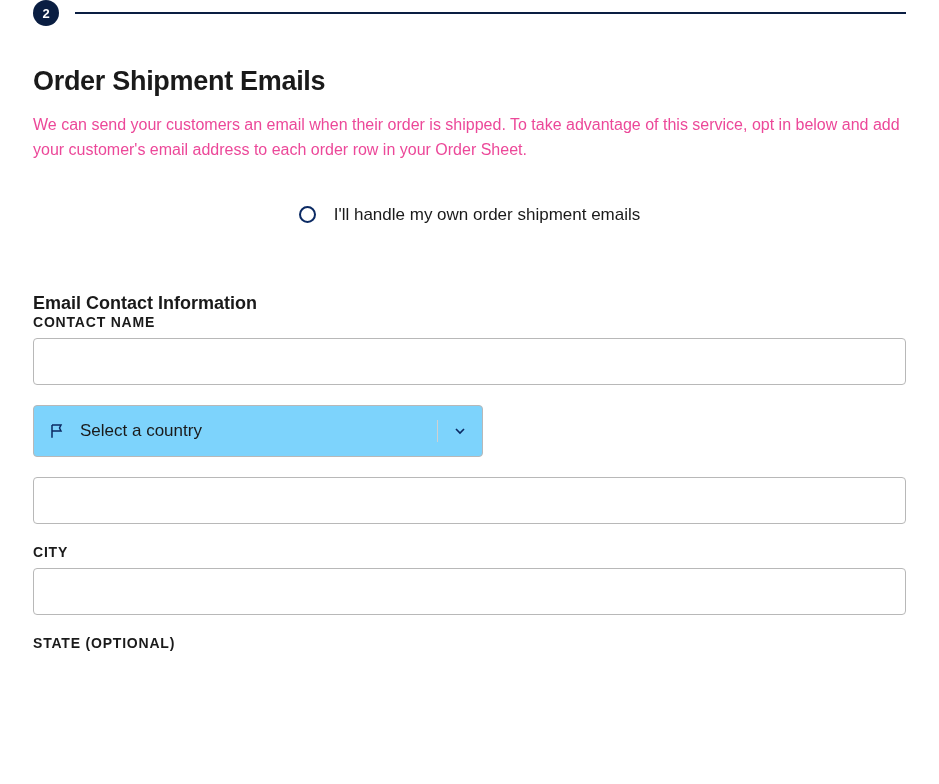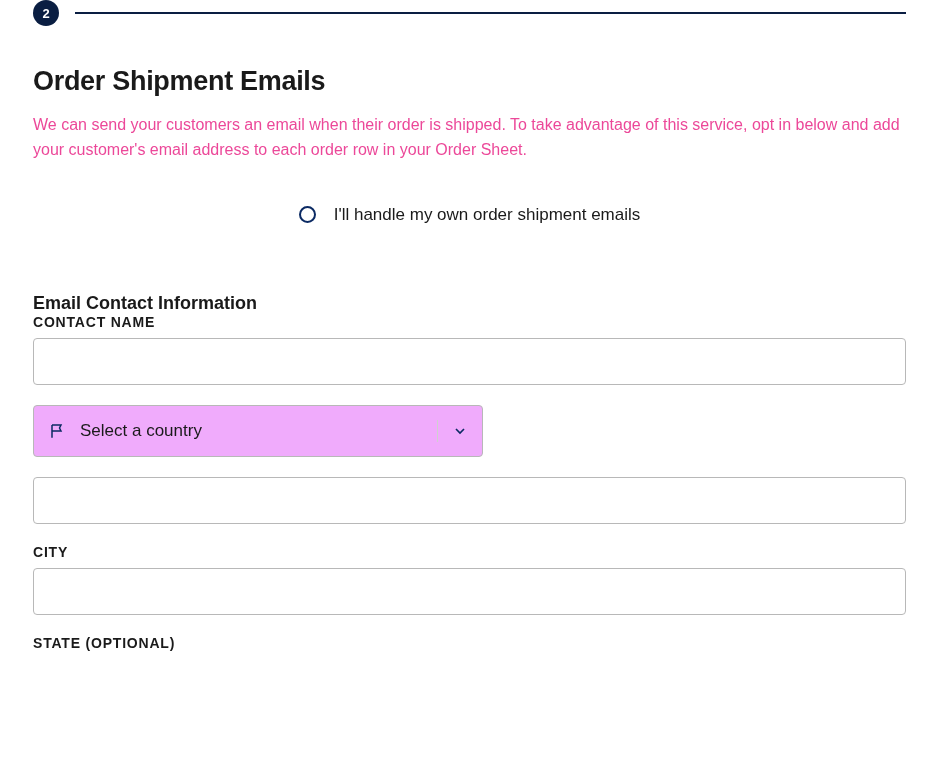--- a/index.html
+++ b/index.html
@@ -112,21 +112,21 @@
     }
     .select-wrapper {
       width: 450px;
       height: 52px;
       border: 1px solid #b8b8b8;
       border-radius: 4px;
       display: flex;
       align-items: center;
       padding: 0 14px;
       cursor: pointer;
-      background: #f0abfc;
+      background: #7dd3fc;
     }
     .select-flag {
       width: 20px;
       height: 20px;
       display: flex;
       align-items: center;
       justify-content: center;
       margin-right: 12px;
       color: #0b2a63;
       flex-shrink: 0;

